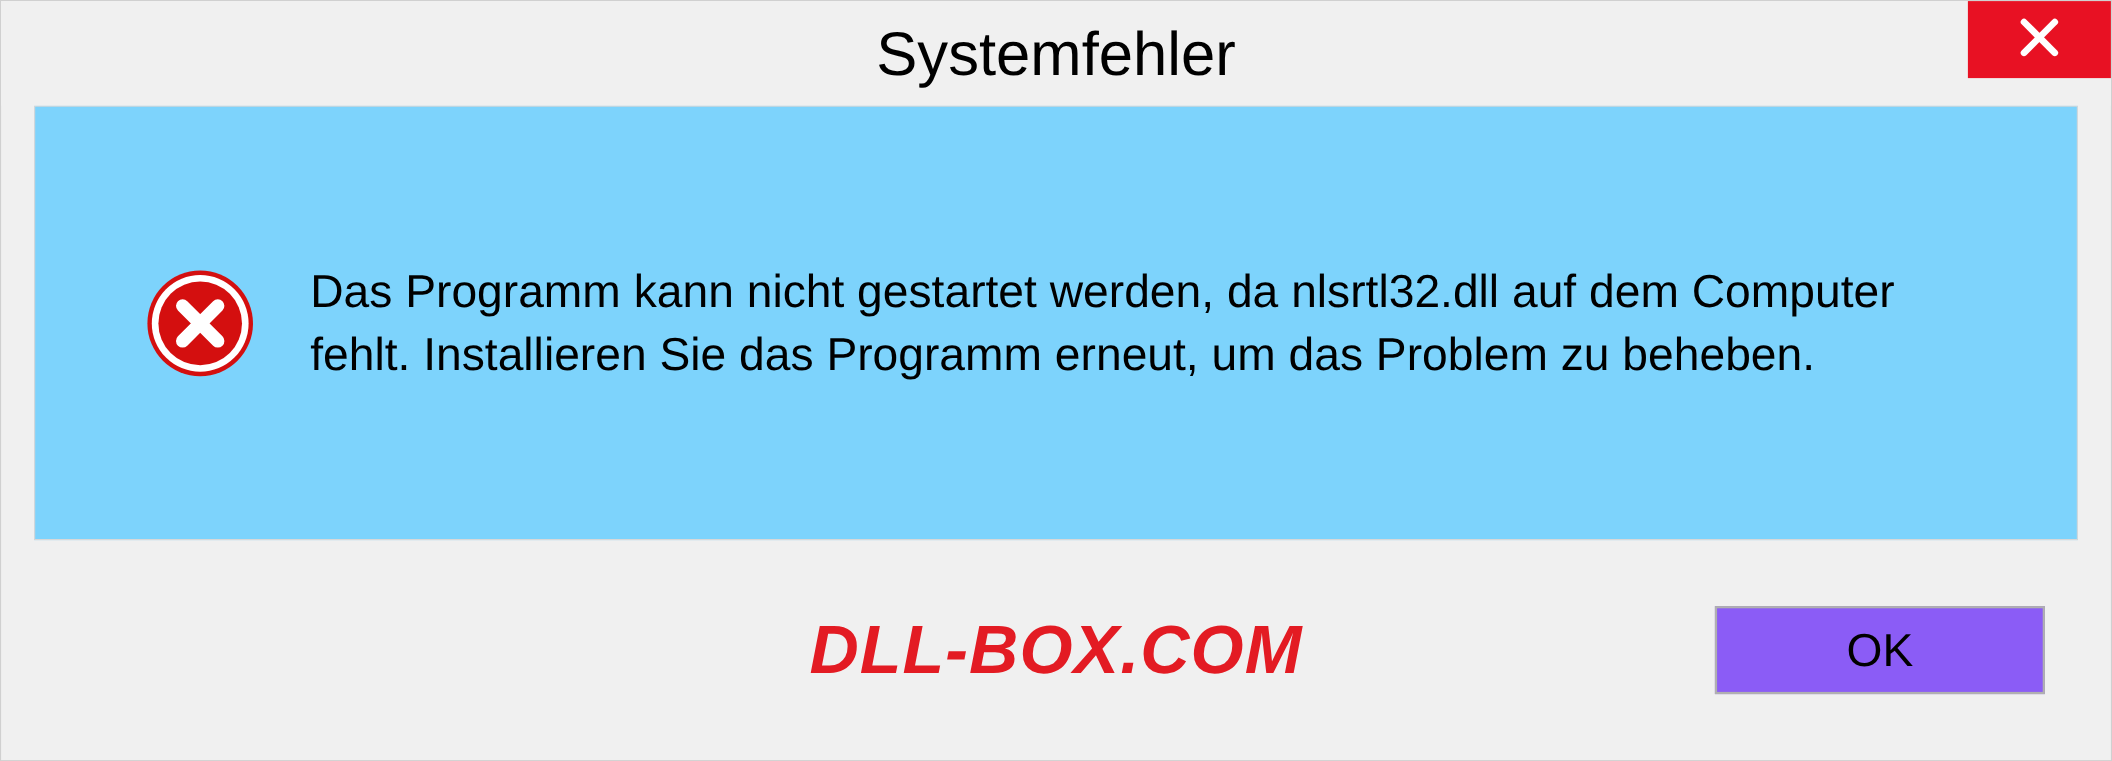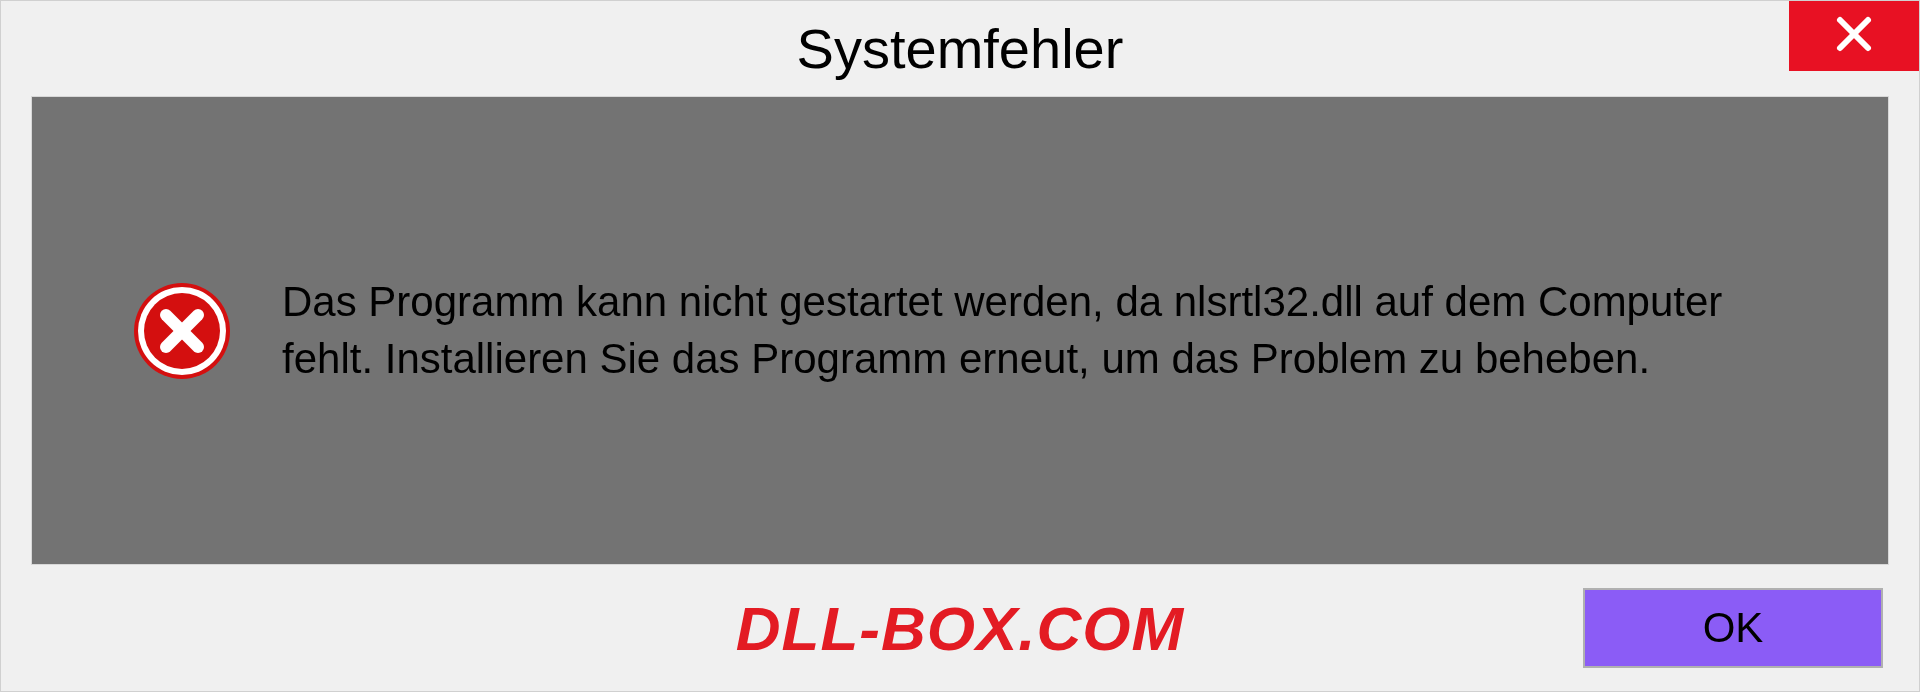--- a/index.html
+++ b/index.html
@@ -47,21 +47,21 @@
       align-items: center;
       justify-content: center;
       cursor: pointer;
     }
     .close-btn svg {
       width: 40px;
       height: 40px;
     }
     .content-area {
       margin: 0 30px;
-      background: #737373;
+      background: #7dd3fc;
       border: 1px solid #d8d8d8;
       flex: 1;
       display: flex;
       align-items: center;
       padding: 40px 60px 40px 100px;
     }
     .error-icon {
       width: 100px;
       height: 100px;
       flex-shrink: 0;
@@ -71,25 +71,25 @@
       width: 100px;
       height: 100px;
     }
     .message-text {
       font-size: 42px;
       line-height: 1.35;
       color: #000;
       max-width: 1500px;
     }
     .footer {
-      height: 126px;
+      height: 200px;
       display: flex;
       align-items: center;
       justify-content: flex-end;
-      padding: 0 36px;
+      padding: 0 60px;
       position: relative;
     }
     .watermark {
       position: absolute;
       left: 50%;
       transform: translateX(-50%);
       font-size: 62px;
       font-weight: 800;
       font-style: italic;
       color: #e31b23;

